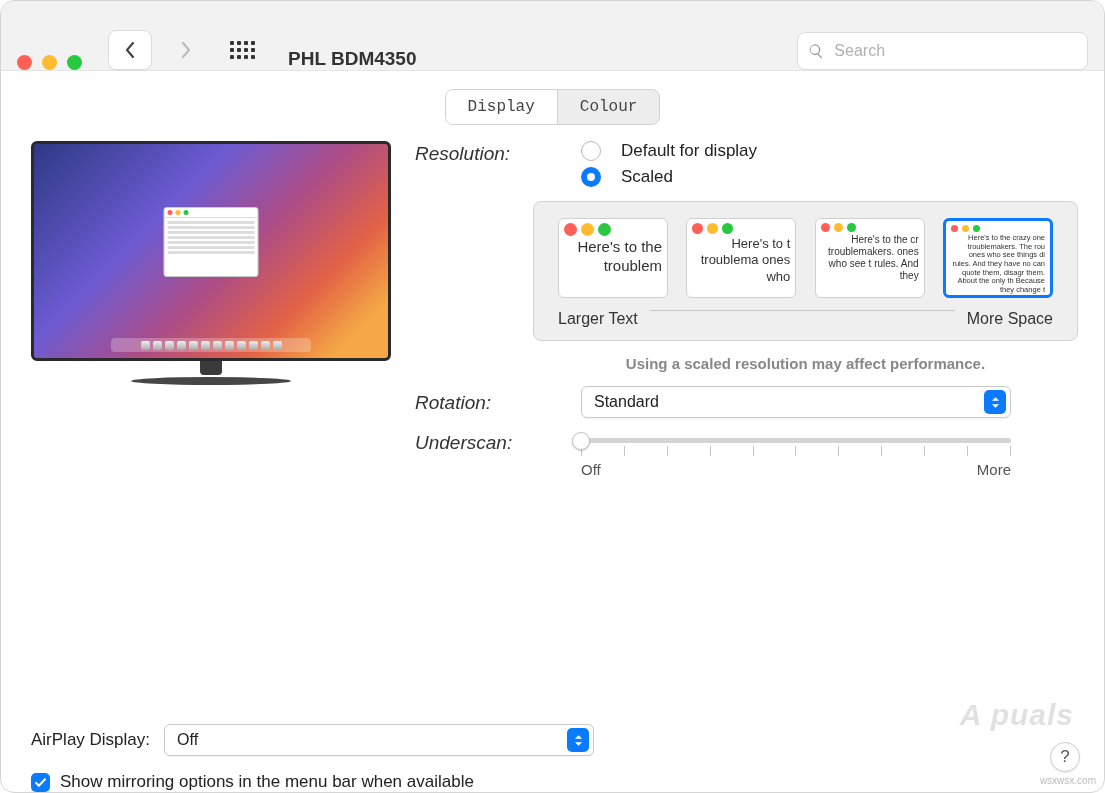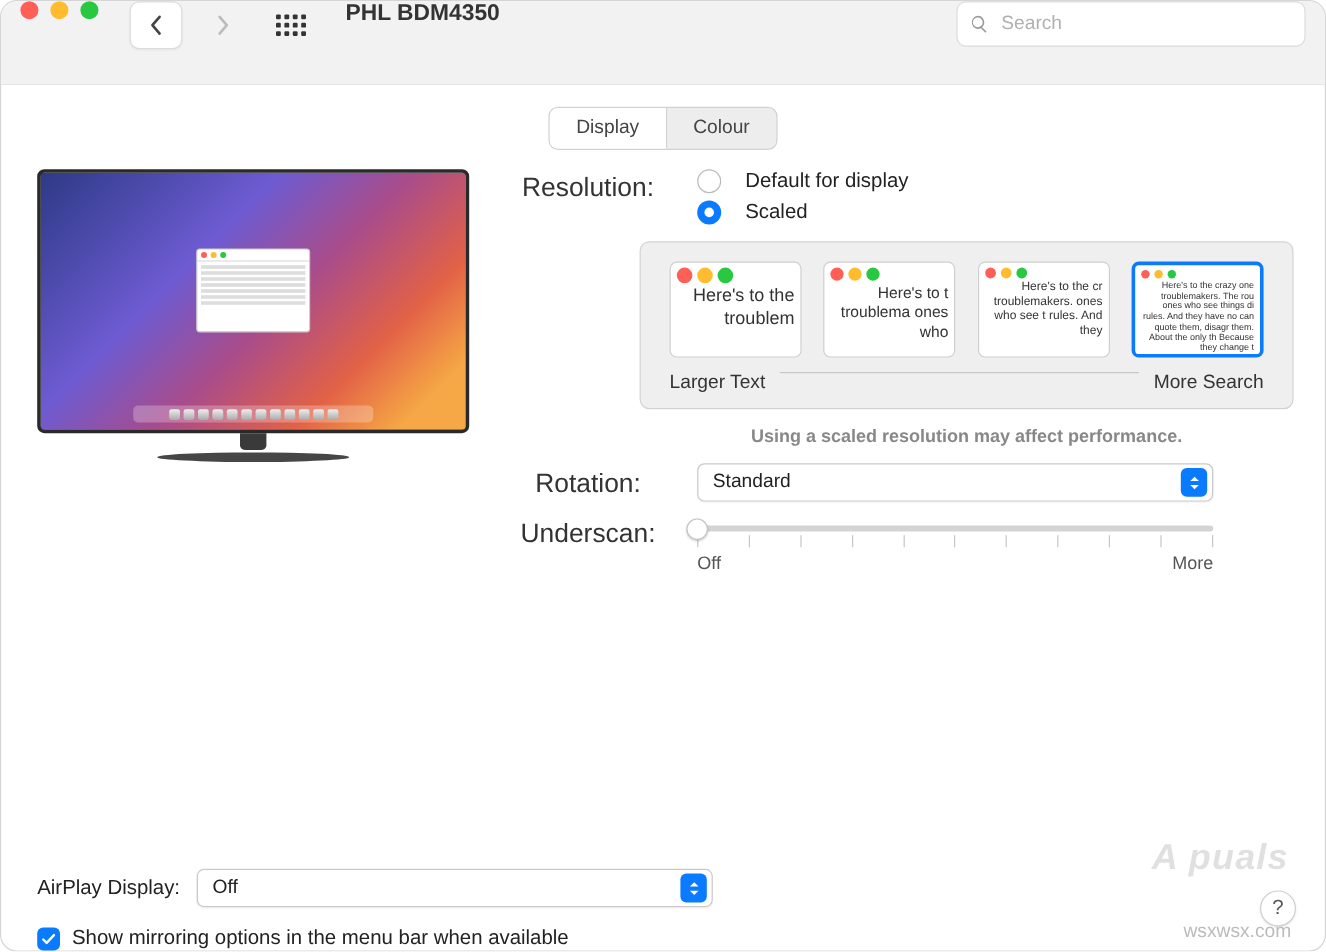--- a/index.html
+++ b/index.html
@@ -20,21 +20,21 @@
     border-radius: 14px;
     display: flex;
     flex-direction: column;
     background: #fff;
     position: relative;
   }
   
   .toolbar {
     height: 70px;
     display:flex;
-    align-items:flex-start;
+    align-items:flex-end;
     padding: 0 16px;
     border-bottom: 1px solid #e5e5e5;
     background:#f3f2f3;
     border-radius: 14px 14px 0 0;
     gap:12px;
   }
   .traffic { display:flex; gap:10px; margin-right:14px;}
   .dot { width:15px;height:15px;border-radius:50%;}
   .dot.red{background:#ff5f57;} .dot.yellow{background:#febc2e;} .dot.green{background:#28c840;}
   .nav-btn {
@@ -68,20 +68,21 @@
   .search input::placeholder{color:#b0b0b0;}
   
   .tab-row{display:flex;justify-content:center;padding:18px 0 8px;}
   .seg{
     display:flex;border:1px solid #d2d2d2;border-radius:8px;overflow:hidden;
     background:#ededed;
   }
   .seg-item{
     padding:8px 22px;font-size:16px;color:#444;
     border-right:1px solid #d2d2d2;
+    font-family:Liberation Mono, monospace;
   }
   .seg-item:last-child{border-right:none;}
   .seg-item.active{background:#fff;}
   
   .content{
     flex:1;padding:8px 30px 18px 30px;display:flex;flex-direction:column;
     overflow:hidden;
   }
   .main-row{display:flex;gap:24px;}
   
@@ -109,21 +110,21 @@
   }
   .dock span{width:9px;height:9px;border-radius:2px;background:linear-gradient(#eee,#aaa);}
   .stand{width:170px;height:28px;display:flex;flex-direction:column;align-items:center;}
   .stand .neck{width:22px;height:14px;background:#3a3a3a;border-radius:0 0 4px 4px;}
   .stand .base{width:160px;height:8px;background:#464646;border-radius:50%;margin-top:2px;}
 
   
   .form-col{flex:1;display:flex;flex-direction:column;gap:14px;}
   .form-row{display:flex;align-items:flex-start;gap:16px;}
   .form-label{
-    width:150px;text-align:center;font-size:22px;color:#333;padding-top:2px;
+    width:150px;text-align:left;font-size:19px;color:#333;padding-top:2px;font-style:italic;
   }
   .radio-stack{display:flex;flex-direction:column;gap:6px;}
   .radio-opt{display:flex;align-items:flex-start;gap:20px;font-size:17px;}
   .radio{width:20px;height:20px;border-radius:50%;border:1px solid #b9b9b9;background:#fff;display:flex;align-items:center;justify-content:center;}
   .radio.selected{border:none;background:#0a7aff;}
   .radio.selected::after{content:"";width:8px;height:8px;border-radius:50%;background:#fff;}
 
   
   .scale-box{
     border:1px solid #d3d3d3;border-radius:8px;background:#efefef;
@@ -179,21 +180,21 @@
   .chk svg{width:13px;height:13px;fill:#fff;}
   .help-btn{
     position:absolute;right:24px;bottom:20px;width:30px;height:30px;border-radius:50%;
     border:1px solid #cfcfcf;background:#fff;display:flex;align-items:center;justify-content:center;
     font-size:17px;color:#555;box-shadow:0 1px 2px rgba(0,0,0,.1);
   }
   .watermark{
     position:absolute;right:30px;bottom:60px;font-size:30px;color:rgba(0,0,0,.12);
     font-weight:700;letter-spacing:1px;font-style:italic;pointer-events:none;
   }
-  .wm-small{position:absolute;right:28px;bottom:6px;font-size:16px;color:#bbb;pointer-events:none;}
+  .wm-small{position:absolute;right:8px;bottom:6px;font-size:10px;color:#bbb;pointer-events:none;}
 </style>
 </head>
 <body>
 
 <div class="window">
 
   <div class="toolbar">
     <div class="traffic">
       <div class="dot red"></div>
       <div class="dot yellow"></div>
@@ -332,21 +333,21 @@
                     <span style="width:7px;height:7px;background:#ff5f57;"></span>
                     <span style="width:7px;height:7px;background:#febc2e;"></span>
                     <span style="width:7px;height:7px;background:#28c840;"></span>
                   </div>
                 <div class="stxt" style="font-size:7.5px;line-height:1.15;">Here's to the crazy one troublemakers. The rou ones who see things di rules. And they have no can quote them, disagr them. About the only th Because they change t</div>
               </div>
             </div>
             <div class="scale-labels">
               <span>Larger Text</span>
               <div class="spacer"></div>
-              <span>More Search</span>
+              <span>More Space</span>
             </div>
           </div>
         </div>
         <div style="display:flex;">
           <div style="width:118px;"></div>
           <div class="perf-note" style="width:545px;font-weight:bold;">Using a scaled resolution may affect performance.</div>
         </div>
 
         <div class="form-row" style="align-items:center;">
           <div class="form-label">Rotation:</div>

